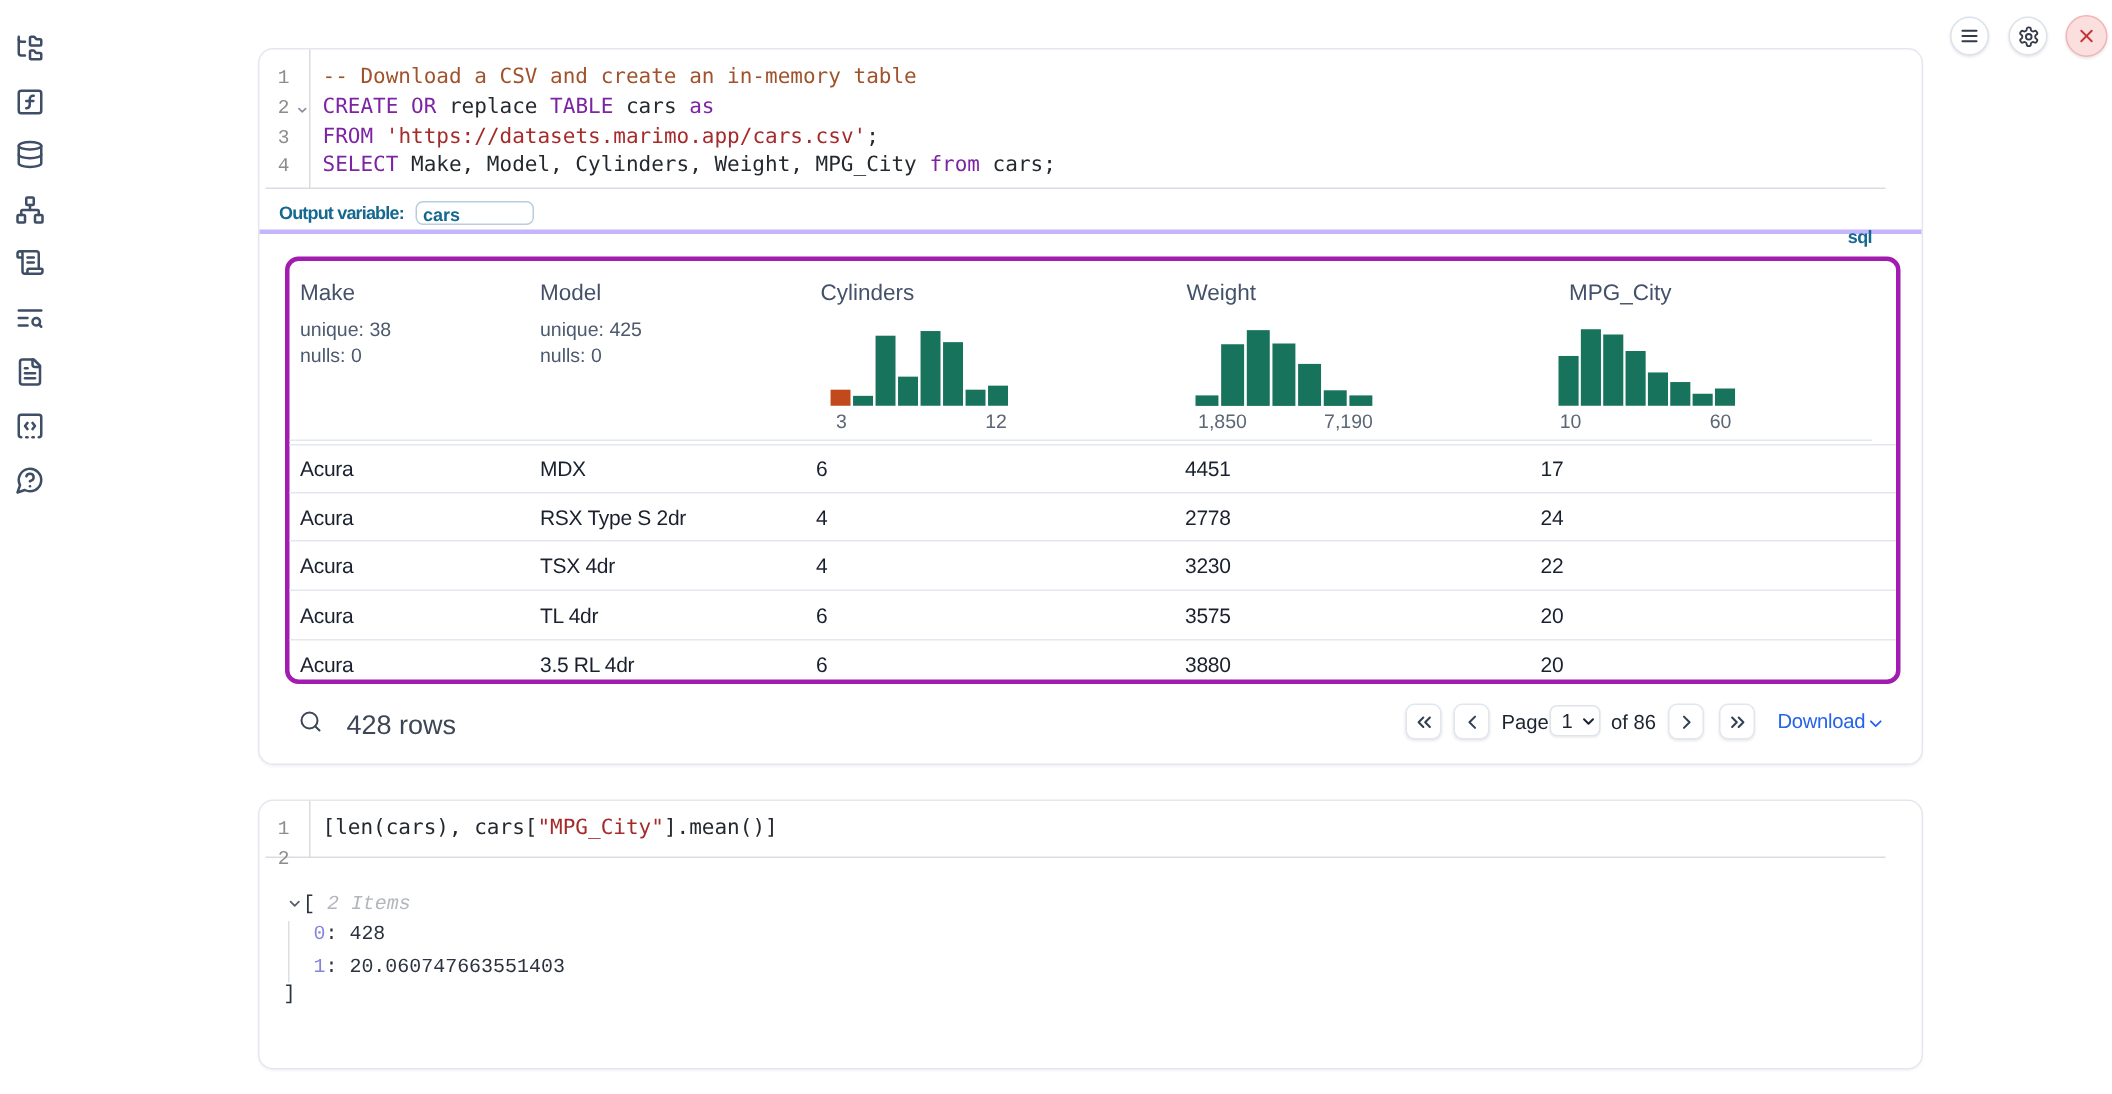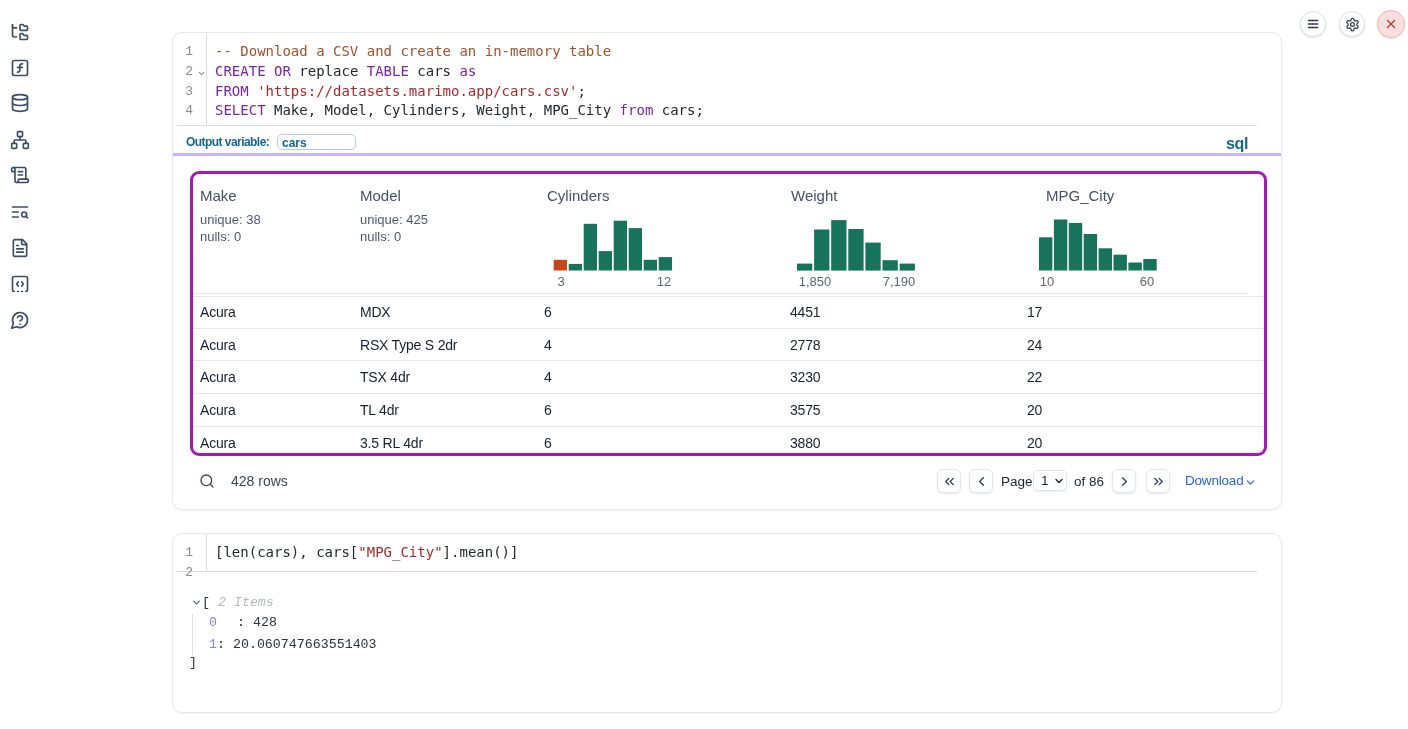--- a/index.html
+++ b/index.html
@@ -22,21 +22,21 @@
   .codepre { margin-left:35px; padding:9px 0 4px 7px; white-space:pre; color:#24292f; }
   .kw { color:#7c24a3; }
   .str { color:#a52b2b; }
   .cmt { color:#a0522d; }
   .cmsep { border-bottom:1px solid #d9dde3; margin:0 24px 0 4px; height:0; }
   
   .ovrow { position:relative; height:30px; border-bottom:3px solid #c4b5fd; }
   .ovlab { position:absolute; left:13px; top:9px; font-size:12px; letter-spacing:-0.55px; font-weight:bold; color:#15688f; }
   .ovbox { position:absolute; left:104px; top:8px; width:79px; height:16px; border:1px solid #b9cedd;
     border-radius:5px; font-size:12px; font-weight:bold; color:#15688f; padding:1px 0 0 4px; }
-  .sqllab { position:absolute; right:33px; top:9px; font-size:16px; letter-spacing:-0.4px; font-weight:bold; color:#15688f; }
+  .sqllab { position:absolute; right:33px; top:25px; font-size:12px; letter-spacing:-0.4px; font-weight:bold; color:#15688f; }
   
   .tblwrap { position:absolute; left:17px; top:15px; width:1077px; height:285px;
     border:3px solid #a21caf; border-radius:9px; }
   .thead { position:relative; height:122px; color:#44516a; }
   .hline { position:absolute; height:1px; background:#e3e8f0; }
   .thname { position:absolute; top:13px; font-size:15px; }
   .thstat { position:absolute; font-size:13px; line-height:16.5px; color:#4c596e; }
   .trow { position:relative; height:32.7px; font-size:14px; letter-spacing:-0.2px; color:#19202e; border-bottom:1px solid #e3e8f0; }
   .trow.last { border-bottom:none; height:30.8px; }
   .td { position:absolute; top:8px; }
@@ -253,21 +253,21 @@
           <span class="td c3">6</span>
           <span class="td c4">3880</span>
           <span class="td c5">20</span>
         </div>
     </div>
     <div class="tfoot">
       <svg class="abs" style="left:9px; top:9px;" width="16" height="16" viewBox="0 0 24 24" fill="none" stroke="#3c4656" stroke-width="2" stroke-linecap="round">
           <circle cx="11" cy="11" r="8"></circle>
           <path d="m21 21-4.3-4.3"></path>
         </svg>
-      <span class="abs" style="left:41px; top:9px; font-size:14px; color:#3c4656;">428 rows</span>
+      <span class="abs" style="left:41px; top:9px; font-size:18px; color:#3c4656;">428 rows</span>
       <div class="pgbtn" style="left:747px;">
           <svg width="15" height="15" viewBox="0 0 24 24" fill="none" stroke="currentColor" stroke-width="2.2" stroke-linecap="round" stroke-linejoin="round">
             <path d="m11 17-5-5 5-5"></path>
             <path d="m18 17-5-5 5-5"></path>
           </svg>
         </div>
       <div class="pgbtn" style="left:779px;">
           <svg width="15" height="15" viewBox="0 0 24 24" fill="none" stroke="currentColor" stroke-width="2.2" stroke-linecap="round" stroke-linejoin="round">
             <path d="m15 18-6-6 6-6"></path>
           </svg>
@@ -305,17 +305,17 @@
 <pre class="codepre" style="padding-bottom:8px;">
 [len(cars), cars[<span class="str">"MPG_City"</span>].mean()]</pre>
     <div class="cmsep"></div>
   </div>
   <div style="position:relative; font-family:'Liberation Mono',monospace; font-size:13.3px; height:122px;">
     <svg class="abs" style="left:18px; top:25px;" width="11" height="11" viewBox="0 0 24 24" fill="none" stroke="#57606c" stroke-width="2.6" stroke-linecap="round" stroke-linejoin="round">
         <path d="m6 9 6 6 6-6"></path>
       </svg>
     <div class="abs" style="left:29px; top:23px; color:#2b333f;">[ <span style="font-style:italic; color:#b3b7bd;">2 Items</span></div>
     <div class="abs" style="left:19px; top:42.5px; width:1px; height:41px; background:#dcdfe4;"></div>
-    <div class="abs" style="left:36px; top:43.5px;"><span style="color:#8585dd;">0</span><span style="color:#2b333f;margin-left:20px;">: 428</span></div>
+    <div class="abs" style="left:36px; top:43.5px;"><span style="color:#8585dd;">0</span><span style="color:#2b333f;">: 428</span></div>
     <div class="abs" style="left:36px; top:65.5px;"><span style="color:#8585dd;">1</span><span style="color:#2b333f;">: 20.060747663551403</span></div>
     <div class="abs" style="left:16px; top:83px; color:#2b333f;">]</div>
   </div>
 </div>
 
 </body></html>

